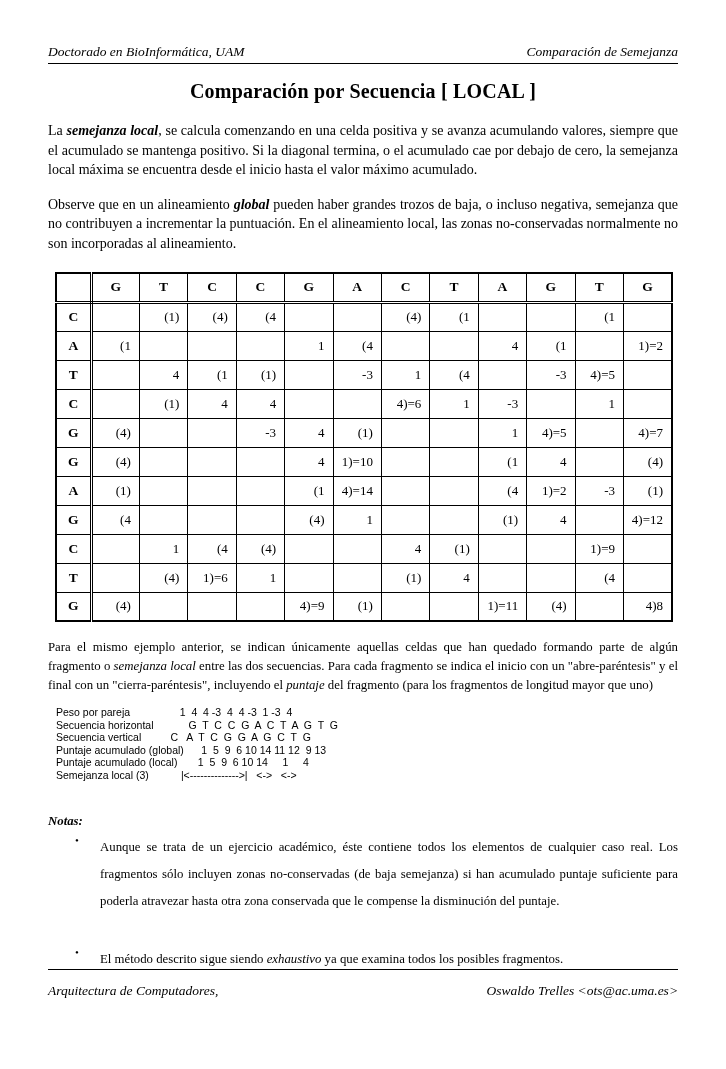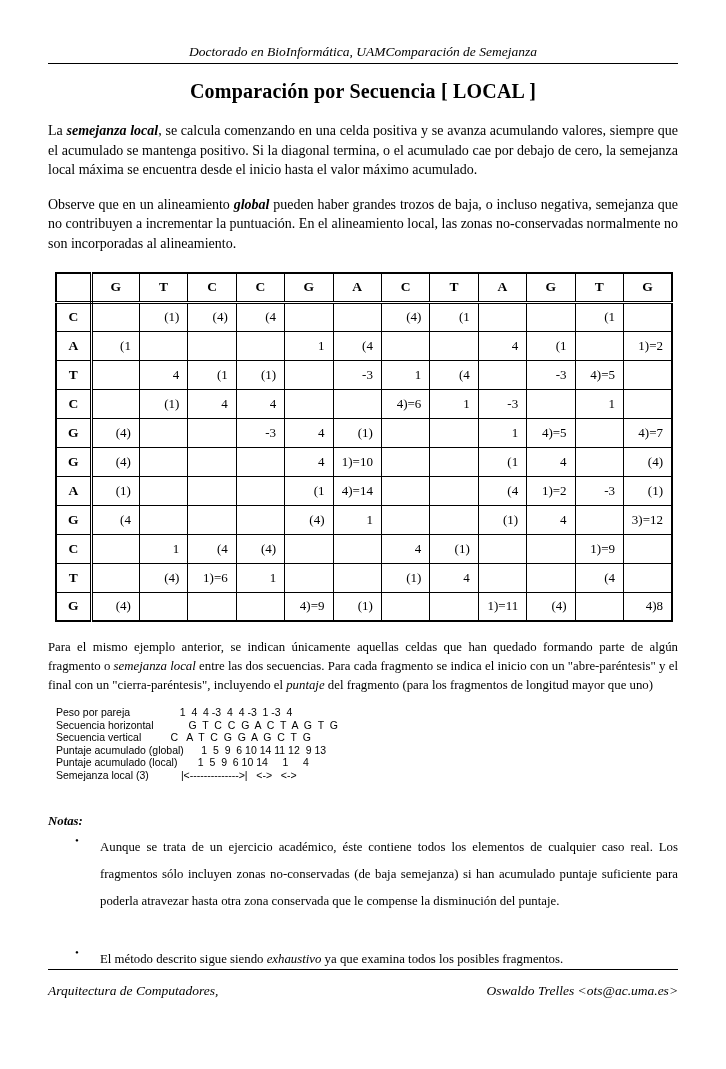--- a/index.html
+++ b/index.html
@@ -9,21 +9,21 @@
     font-family: "Liberation Serif", "DejaVu Serif", serif;
     color: #000000;
     position: relative;
     overflow: hidden;
   }
   .page { width: 726px; height: 1069px; position: relative; background: #ffffff; }
   .content { padding: 0 48px; }
 
   
   .doc-header {
-    display: flex; justify-content: center; align-items: baseline;
+    display: flex; justify-content: space-between; align-items: baseline;
     padding-top: 44px; padding-bottom: 3px;
     border-bottom: 1px solid #000;
     font-style: italic; font-size: 13.5px;
   }
 
   
   .doc-title {
     text-align: center; font-weight: bold; font-size: 20px;
     margin-top: 16px; letter-spacing: 0.2px;
   }
@@ -229,21 +229,21 @@
             <td class="val"></td>
             <td class="val"></td>
             <td class="val"></td>
             <td class="val">(4)</td>
             <td class="val">1</td>
             <td class="val"></td>
             <td class="val"></td>
             <td class="val">(1)</td>
             <td class="val">4</td>
             <td class="val"></td>
-            <td class="val">3)=12</td>
+            <td class="val">4)=12</td>
           </tr>
           <tr>
             <th class="row-label">C</th>
             <td class="val"></td>
             <td class="val">1</td>
             <td class="val">(4</td>
             <td class="val">(4)</td>
             <td class="val"></td>
             <td class="val"></td>
             <td class="val">4</td>

